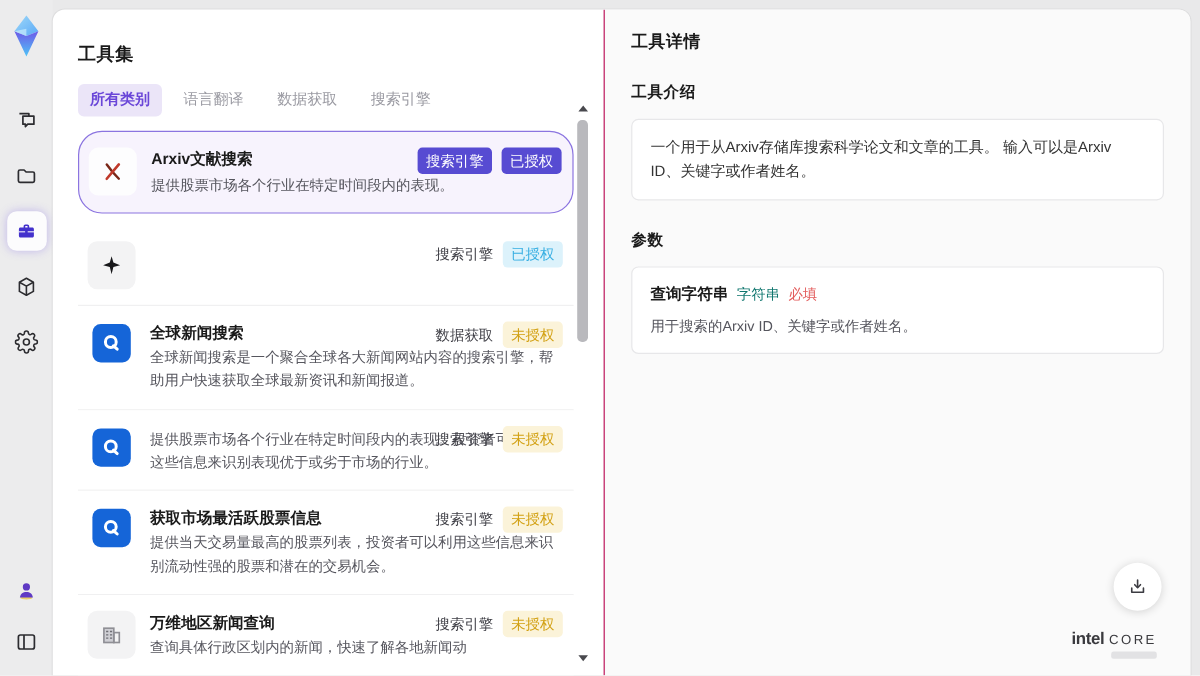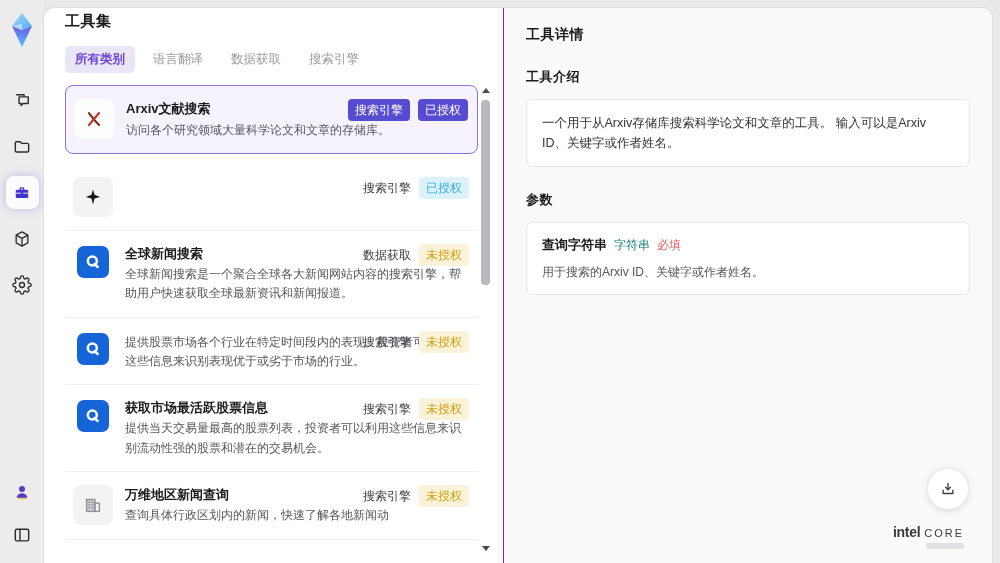--- a/index.html
+++ b/index.html
@@ -26,35 +26,35 @@
 
   
   .window {
     position:absolute; left:44px; top:8px; right:8px; bottom:0;
     background:#fff; border-radius:10px 10px 0 0;
     box-shadow:0 0 0 1px rgba(0,0,0,.05);
     display:flex; overflow:hidden;
   }
 
   
-  .list-panel { width:459px; flex:none; position:relative; padding:4px 30px 0 21px; }
+  .list-panel { width:459px; flex:none; position:relative; padding:28px 30px 0 21px; }
   .list-title { font-size:15px; font-weight:bold; letter-spacing:.5px; }
   .tabs { display:flex; gap:8px; margin:15px 0 12px; align-items:flex-end; }
   .tab { font-size:12.5px; color:#9a9aa2; padding:5px 10px; border-radius:5px; cursor:pointer; white-space:nowrap; }
   .tab.active { background:var(--tab-active-bg,#ebe5f8); color:var(--tab-active-text,#6a46d8); font-weight:bold; }
 
   .cards { width:413px; }
   .card {
     position:relative; display:flex; gap:12px; padding:13px 8px 13px 8px;
     border-bottom:1px solid #f0f0f1; cursor:pointer; background:#fff;
   }
   .card.selected {
     background:var(--selected-card-bg,#f7f3fd);
     border:1.5px solid var(--selected-card-border,#8b74e0);
-    border-radius:8px; margin-bottom:10px;
+    border-radius:20px; margin-bottom:10px;
   }
   .card-icon {
     width:40px; height:40px; flex:none; border-radius:8px; background:#f3f3f4;
     display:flex; align-items:center; justify-content:center;
   }
   .card.selected .card-icon { background:#fdfdfe; }
   .card-icon--blue {
     width:32px; height:32px; margin:2px 4px; border-radius:7px;
     background:var(--tool-icon-blue,#1565d8);
   }
@@ -190,21 +190,21 @@
 
       <div class="card selected">
         <div class="card-icon">
           <svg width="22" height="22" viewBox="0 0 24 24" fill="none" stroke-linecap="round">
             <path d="M6.5 5.5C9 9 14 15 17.5 18.5" stroke="#7a2718" stroke-width="2.2"></path>
             <path d="M17.5 5.5L6.5 18.5" stroke="#c0392b" stroke-width="2.4"></path>
           </svg>
         </div>
         <div class="card-body">
           <div class="card-title">Arxiv文献搜索</div>
-          <div class="card-desc">访问各个研究领域大量科学论文和文章的存储库。</div>
+          <div class="card-desc">提供股票市场各个行业在特定时间段内的表现。</div>
         </div>
         <div class="card-badges">
           <span class="badge badge--solid">搜索引擎</span>
           <span class="badge badge--solid">已授权</span>
         </div>
       </div>
 
       <div class="card">
         <div class="card-icon">
           <svg width="20" height="20" viewBox="0 0 24 24" fill="#17171a">

